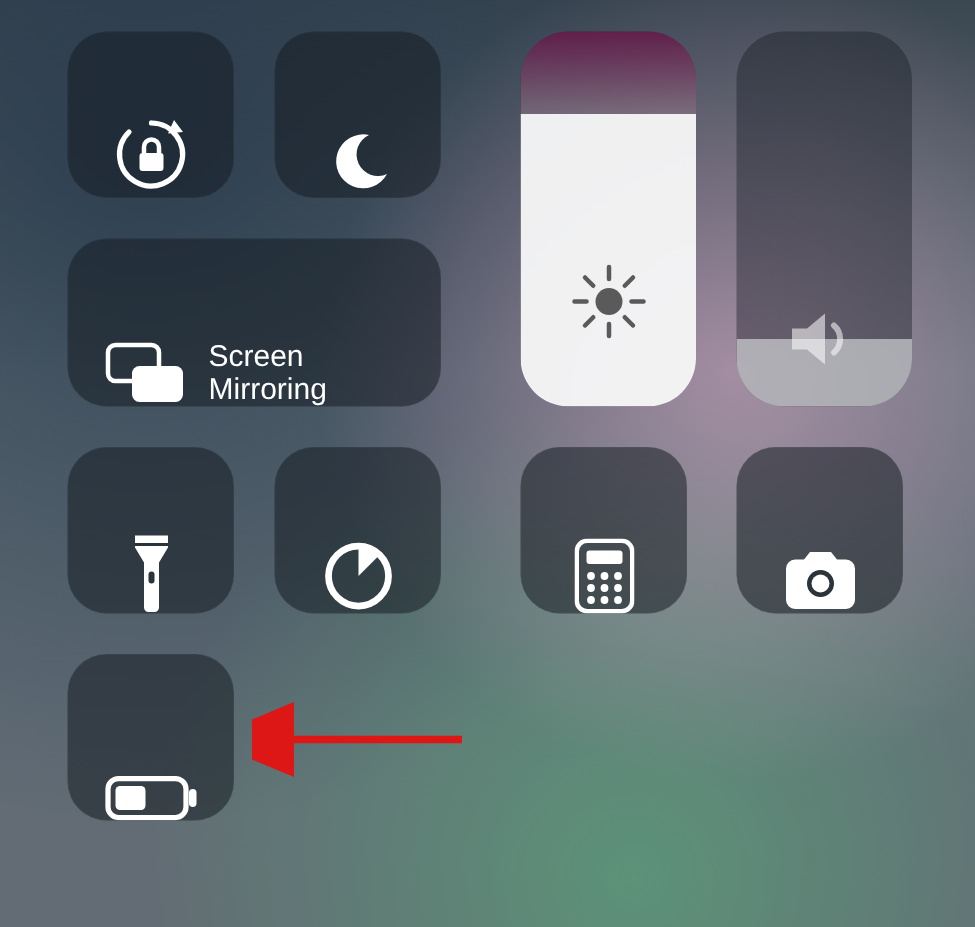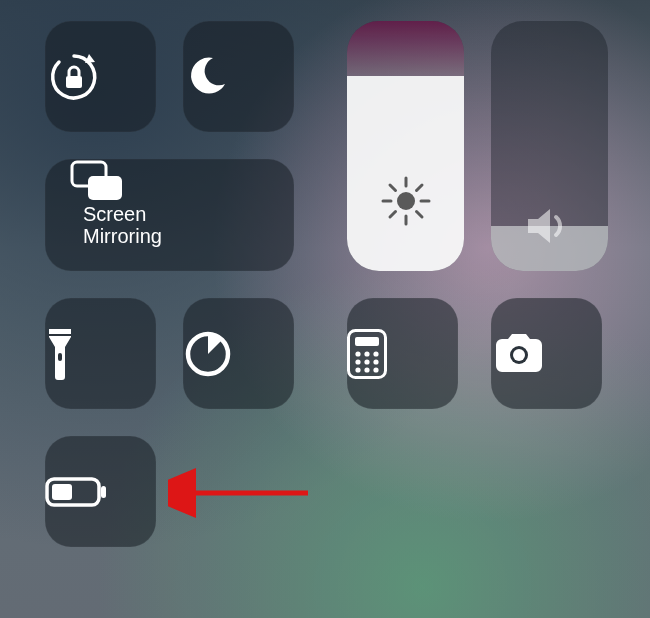--- a/index.html
+++ b/index.html
@@ -9,23 +9,22 @@
       radial-gradient(circle at 75% 40%, rgba(255,180,220,0.45), transparent 45%),
       radial-gradient(circle at 65% 95%, rgba(80,180,120,0.55), transparent 45%),
       radial-gradient(circle at 15% 15%, rgba(40,60,80,0.9), transparent 60%),
       linear-gradient(180deg,#3a4752 0%, #60707a 40%, #626b75 100%);
     filter:saturate(90%);
   }
   .tile{
     position:absolute;
     background:rgba(20,28,35,0.54);
     border-radius:26px;
-    display:flex;align-items:flex-start;justify-content:center;
+    display:flex;align-items:flex-end;justify-content:center;
     box-shadow:0 0 0 0.5px rgba(255,255,255,0.05) inset;
-    flex-direction:column;
   }
   .slider{
     position:absolute;
     background:rgba(20,28,35,0.4);
     border-radius:32px;
     overflow:hidden;
   }
   .slider .fill{
     position:absolute;left:0;right:0;bottom:0;
     background:rgba(255,255,255,0.92);

